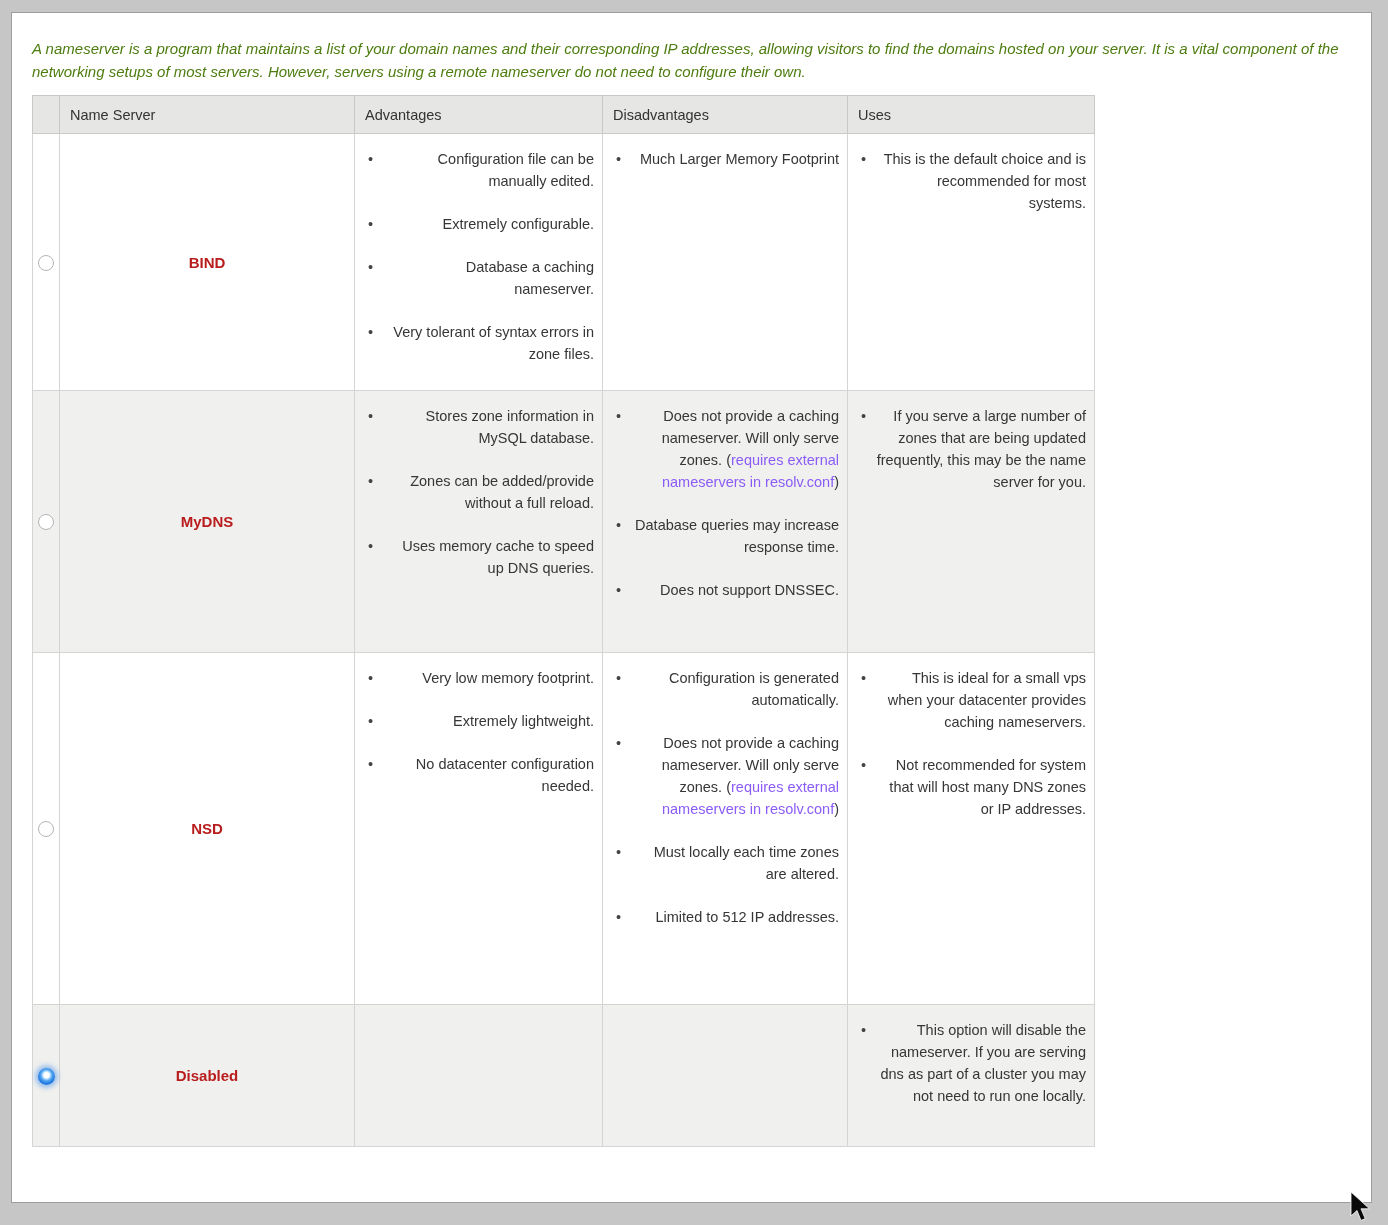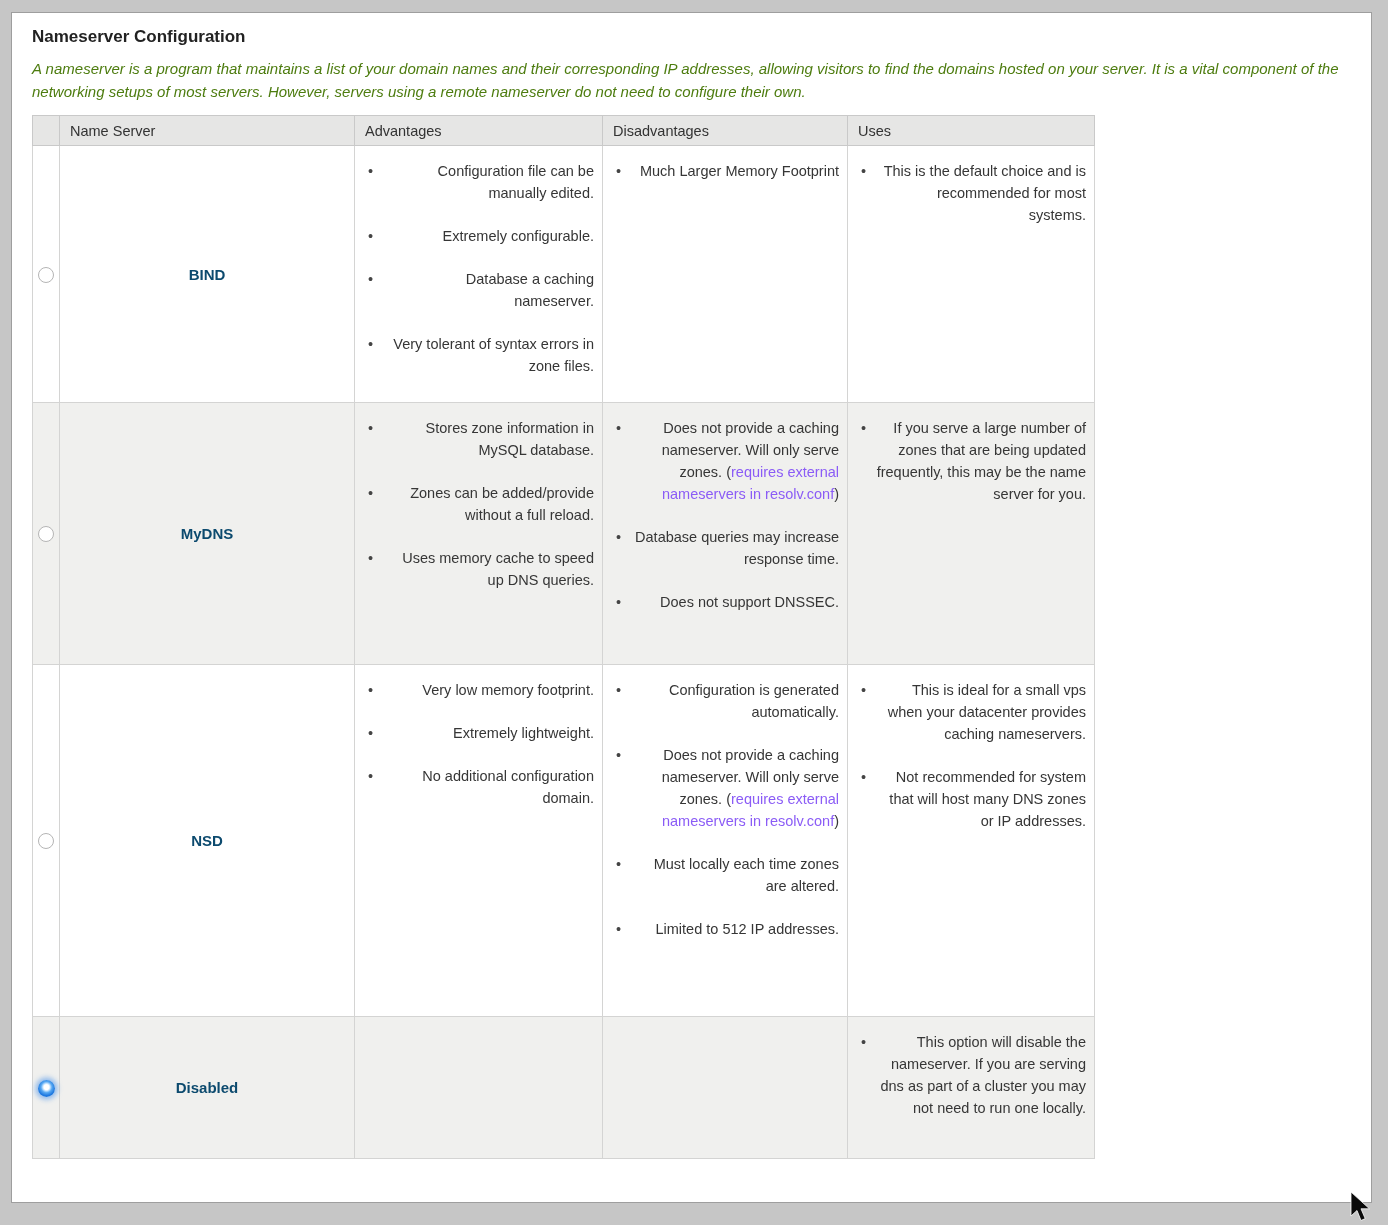--- a/index.html
+++ b/index.html
@@ -45,39 +45,39 @@
   col.c-name{width:295px;}
   col.c-adv{width:248px;}
   col.c-dis{width:245px;}
   col.c-notes{width:247px;}
   .ns-table th{
     background:#e6e6e5;
     border:1px solid #c9c9c9;
     font-weight:normal;
     font-size:14.5px;color:#333;
     text-align:left;
-    height:30px;
+    height:38px;
     padding:0 0 0 10px;
     box-sizing:border-box;
   }
   .ns-table td{
     border:1px solid #d4d4d3;
     vertical-align:top;
     box-sizing:border-box;
     background:#ffffff;
   }
   tr.striped td{background:#f0f0ee;}
   tr[data-row="bind"]{height:240px;}
   tr[data-row="mydns"]{height:262px;}
   tr[data-row="nsd"]{height:352px;}
   tr[data-row="disabled"]{height:142px;}
   td.radio-cell{vertical-align:middle;text-align:center;}
   td.name-cell{
     vertical-align:middle;text-align:center;
-    font-weight:bold;font-size:15px;color:#0c4a6e;
+    font-weight:bold;font-size:15px;color:#b91c1c;
   }
   td.list-cell{padding:4px 8px 4px 4px;}
   .list-cell ul{margin:10px 0 0 0;padding:0;list-style:none;text-align:right;}
   .list-cell li{
     position:relative;
     padding-left:24px;
     margin-bottom:21px;
     font-size:14.5px;
     line-height:22px;
     color:#363636;
@@ -107,21 +107,20 @@
   .cursor{
     position:absolute;left:1350px;top:1192px;
     pointer-events:none;
   }
 </style>
 </head>
 <body>
 
 <div class="panel">
   <div class="content">
-    <h1 class="page-title">Nameserver Configuration</h1>
     <p class="intro">A nameserver is a program that maintains a list of your domain names and their corresponding IP addresses, allowing visitors to find the domains hosted on your server. It is a vital component of the networking setups of most servers. However, servers using a remote nameserver do not need to configure their own.</p>
 
     <table class="ns-table">
       <colgroup>
         <col class="c-radio">
           <col class="c-name">
           <col class="c-adv">
           <col class="c-dis">
           <col class="c-notes">
       </colgroup>
@@ -180,21 +179,21 @@
               </ul>
             </td>
           </tr>
           <tr data-row="nsd">
             <td class="radio-cell"><span class="radio" role="radio" aria-checked="false"></span></td>
             <td class="name-cell"><span>NSD</span></td>
             <td class="list-cell">
               <ul>
                 <li><span>Very low memory footprint.</span></li>
                 <li><span>Extremely lightweight.</span></li>
-                <li><span>No additional configuration domain.</span></li>
+                <li><span>No datacenter configuration needed.</span></li>
               </ul>
             </td>
             <td class="list-cell">
               <ul>
                 <li><span>Configuration is generated automatically.</span></li>
                 <li><span>Does not provide a caching nameserver. Will only serve zones. (</span><a class="cell-link" href="#">requires external nameservers in resolv.conf</a><span>)</span></li>
                 <li><span>Must locally each time zones are altered.</span></li>
                 <li><span>Limited to 512 IP addresses.</span></li>
               </ul>
             </td>

